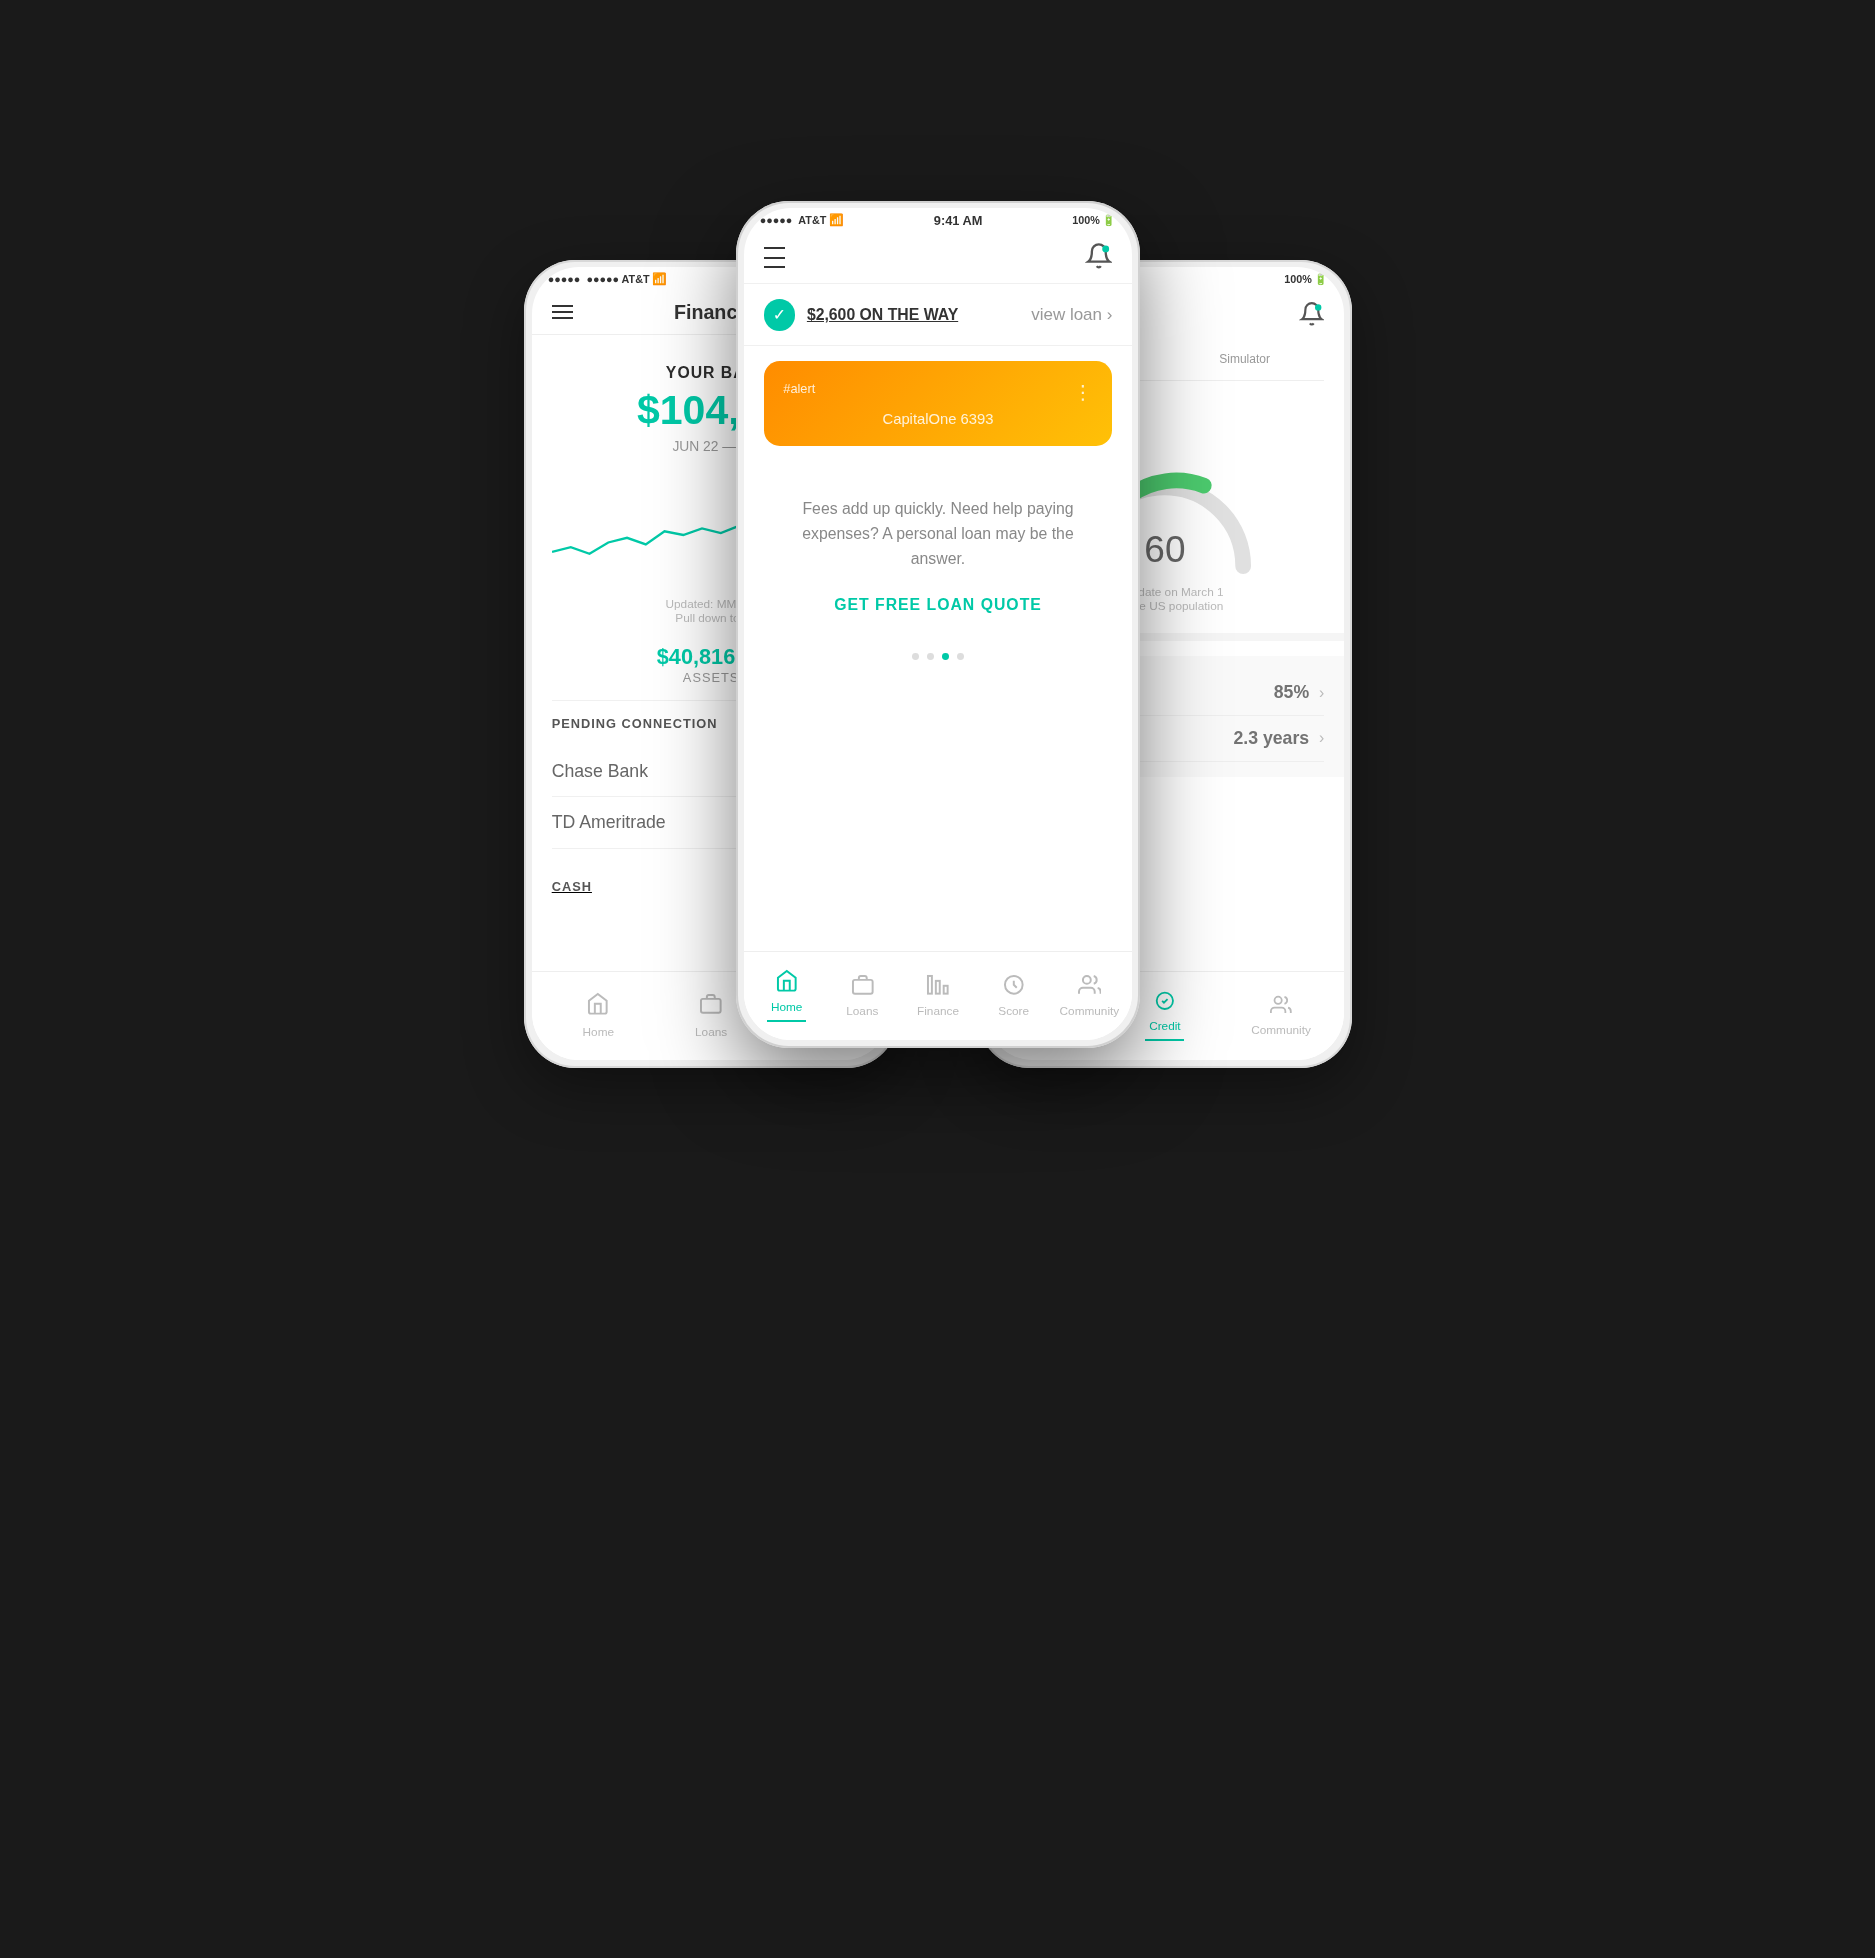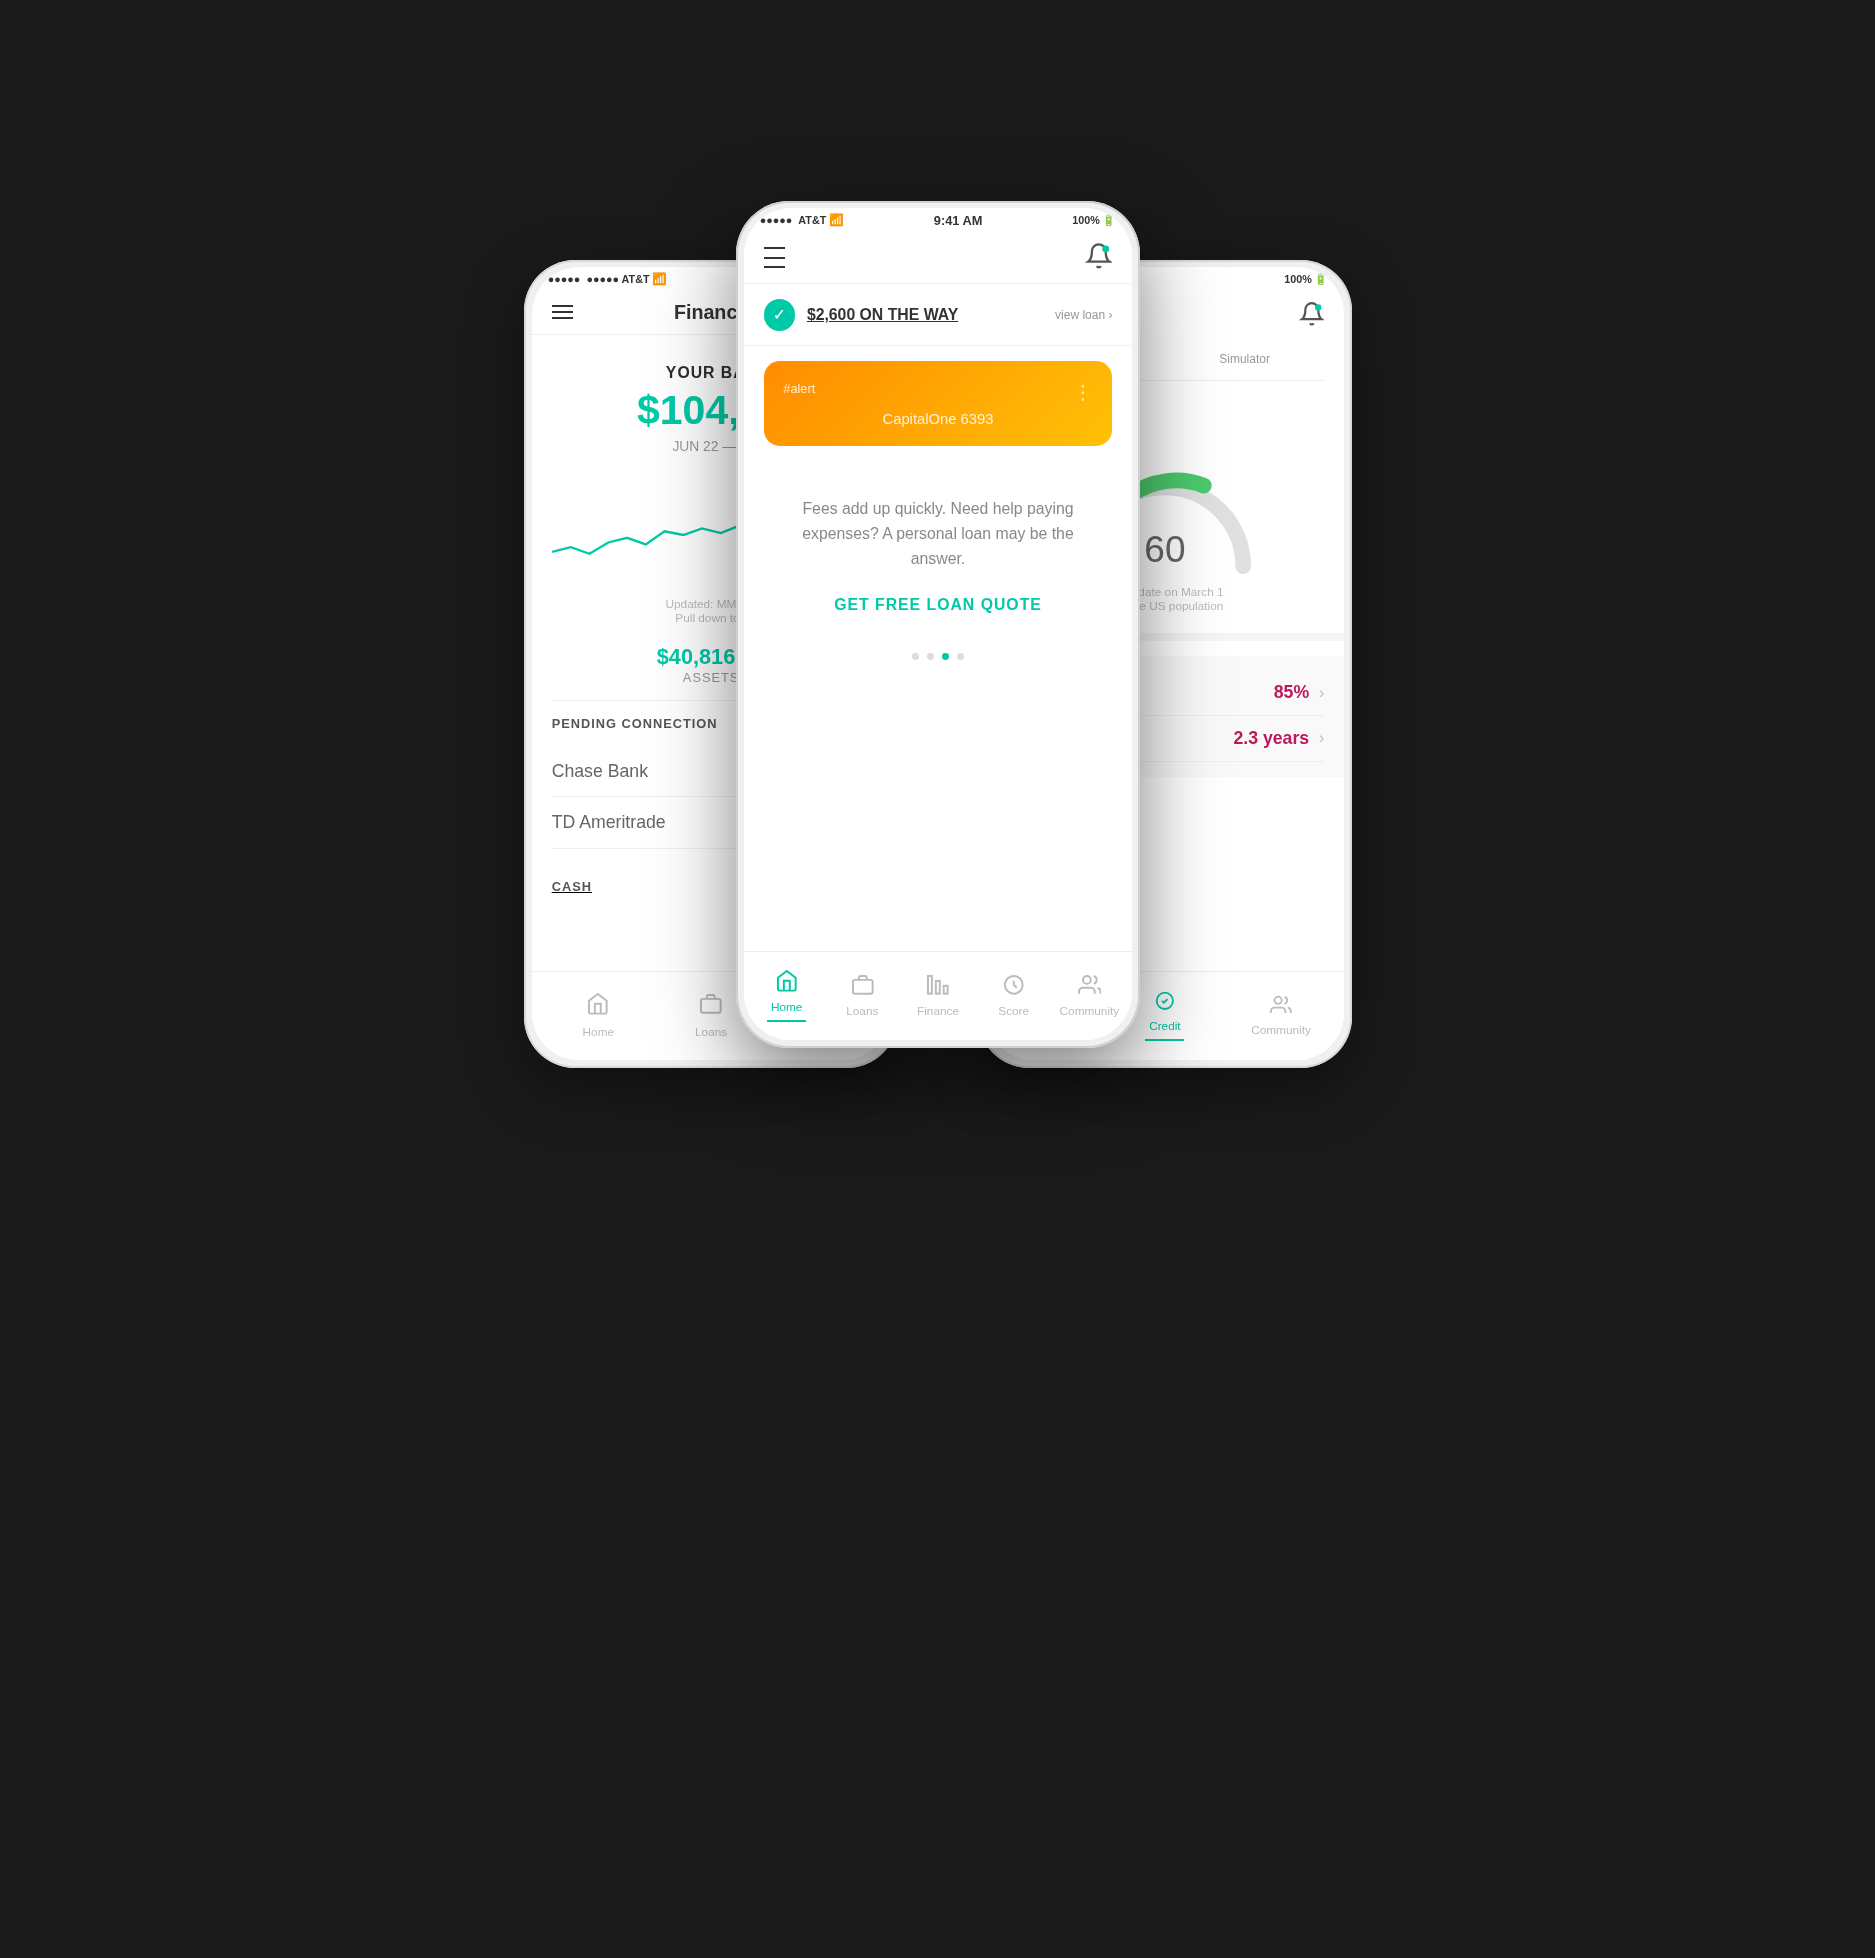--- a/index.html
+++ b/index.html
@@ -183,21 +183,21 @@
 
     .loan-text {
       font-size: 15.8px;
       font-weight: 700;
       color: #333;
       flex: 1;
       text-decoration: underline;
     }
 
     .view-loan {
-      font-size: 12px;
+      font-size: 17px;
       color: #999;
       display: flex;
       align-items: center;
       gap: 2px;
     }
 
     .alert-card {
       margin: 14.8px 19.7px;
       border-radius: 15.8px;
       overflow: hidden;
@@ -365,21 +365,21 @@
       justify-content: flex-end;
       align-items: center;
       padding: 11.8px 0;
       border-bottom: 1px solid #eee;
       gap: 9.9px;
     }
 
     .stat-value {
       font-size: 17.7px;
       font-weight: 600;
-      color: #be185d;
+      color: #737373;
     }
 
     .stat-chevron { color: #bbb; font-size: 15.8px; }
 
     .phone-left-shell {
       position: absolute;
       width: 374px;
       height: 808px;
       background: #f0f0f0;
       border-radius: 51px;

